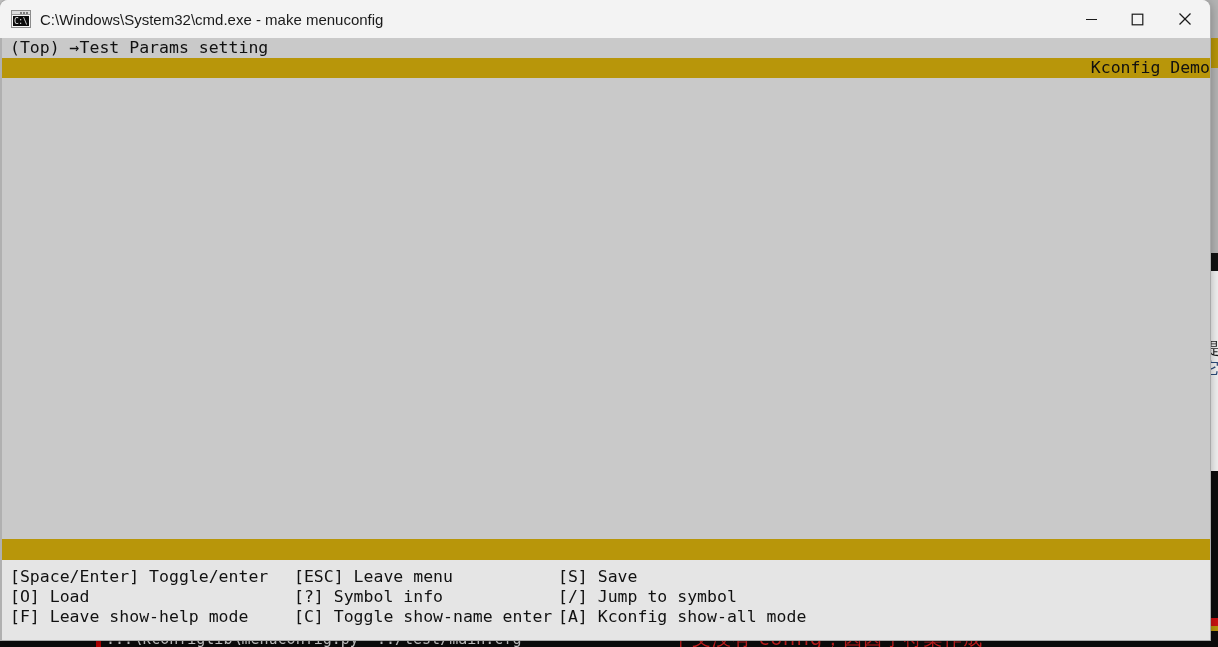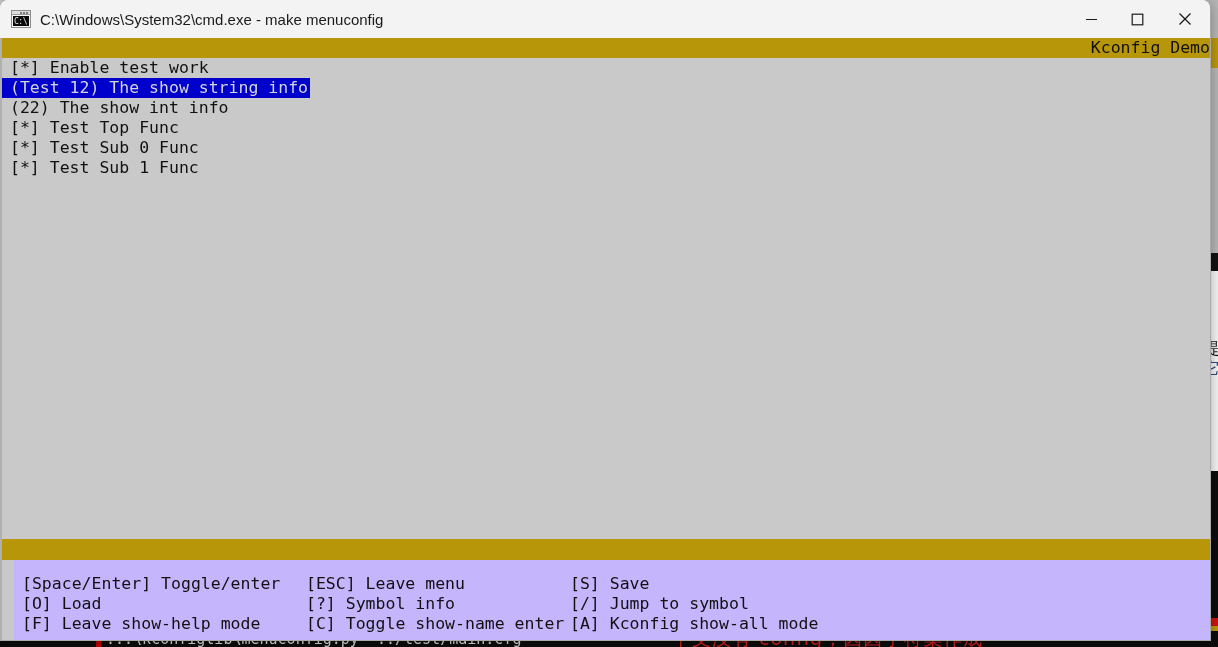--- a/index.html
+++ b/index.html
@@ -152,21 +152,21 @@
   .menu-row.selected {
     background:#0000cc; color:#d5d5d5; display:inline-block;
     padding-right:2px; padding-left:8px;
   }
   .selected-wrap { height:20px; }
 
   
   #help-sep { position:absolute; left:0; right:0; top:501px; height:21px; background:#b8960a; }
   #help-area {
     position:absolute; left:0; right:0; top:522px; bottom:0;
-    background:#c4b5fd; padding-left:8px; padding-top:14px;margin-left:12px;
+    background:#e5e5e5; padding-left:8px; padding-top:7px;
   }
   .help-row {
     height:20px; line-height:20px; white-space:pre;
     font-family:"DejaVu Sans Mono", monospace; font-size:16.5px; color:#111;
   }
   .help-col { display:inline-block; }
   .c1 { width:284px; }
   .c2 { width:264px; }
   .c3 { }
 </style>
@@ -220,31 +220,24 @@
         <svg width="14" height="14" viewBox="0 0 14 14" aria-hidden="true">
           <line x1="1.5" y1="1.5" x2="12.5" y2="12.5" stroke="#1a1a1a" stroke-width="1.2"></line>
           <line x1="12.5" y1="1.5" x2="1.5" y2="12.5" stroke="#1a1a1a" stroke-width="1.2"></line>
         </svg>
       </div>
     </div>
   </div>
 
   <div id="terminal">
 
+    <div id="breadcrumb">(Top) →Test Params setting</div>
 
     <div id="header-bar" class="gold-bar">Kconfig Demo</div>
 
-    <div class="menu-list">
-      <div class="menu-row">[*] Enable test work</div>
-      <div class="selected-wrap"><span class="menu-row selected">(Test 12) The show string info</span></div>
-      <div class="menu-row">(22) The show int info</div>
-      <div class="menu-row">[*] Test Top Func</div>
-      <div class="menu-row">[*] Test Sub 0 Func</div>
-      <div class="menu-row">[*] Test Sub 1 Func</div>
-    </div>
 
     <div id="help-sep"></div>
 
     <div id="help-area">
       <div class="help-row"><span class="help-col c1">[Space/Enter] Toggle/enter</span><span class="help-col c2">[ESC] Leave menu</span><span class="help-col c3">[S] Save</span></div>
       <div class="help-row"><span class="help-col c1">[O] Load</span><span class="help-col c2">[?] Symbol info</span><span class="help-col c3">[/] Jump to symbol</span></div>
       <div class="help-row"><span class="help-col c1">[F] Leave show-help mode</span><span class="help-col c2">[C] Toggle show-name enter</span><span class="help-col c3">[A] Kconfig show-all mode</span></div>
     </div>
 
   </div>

